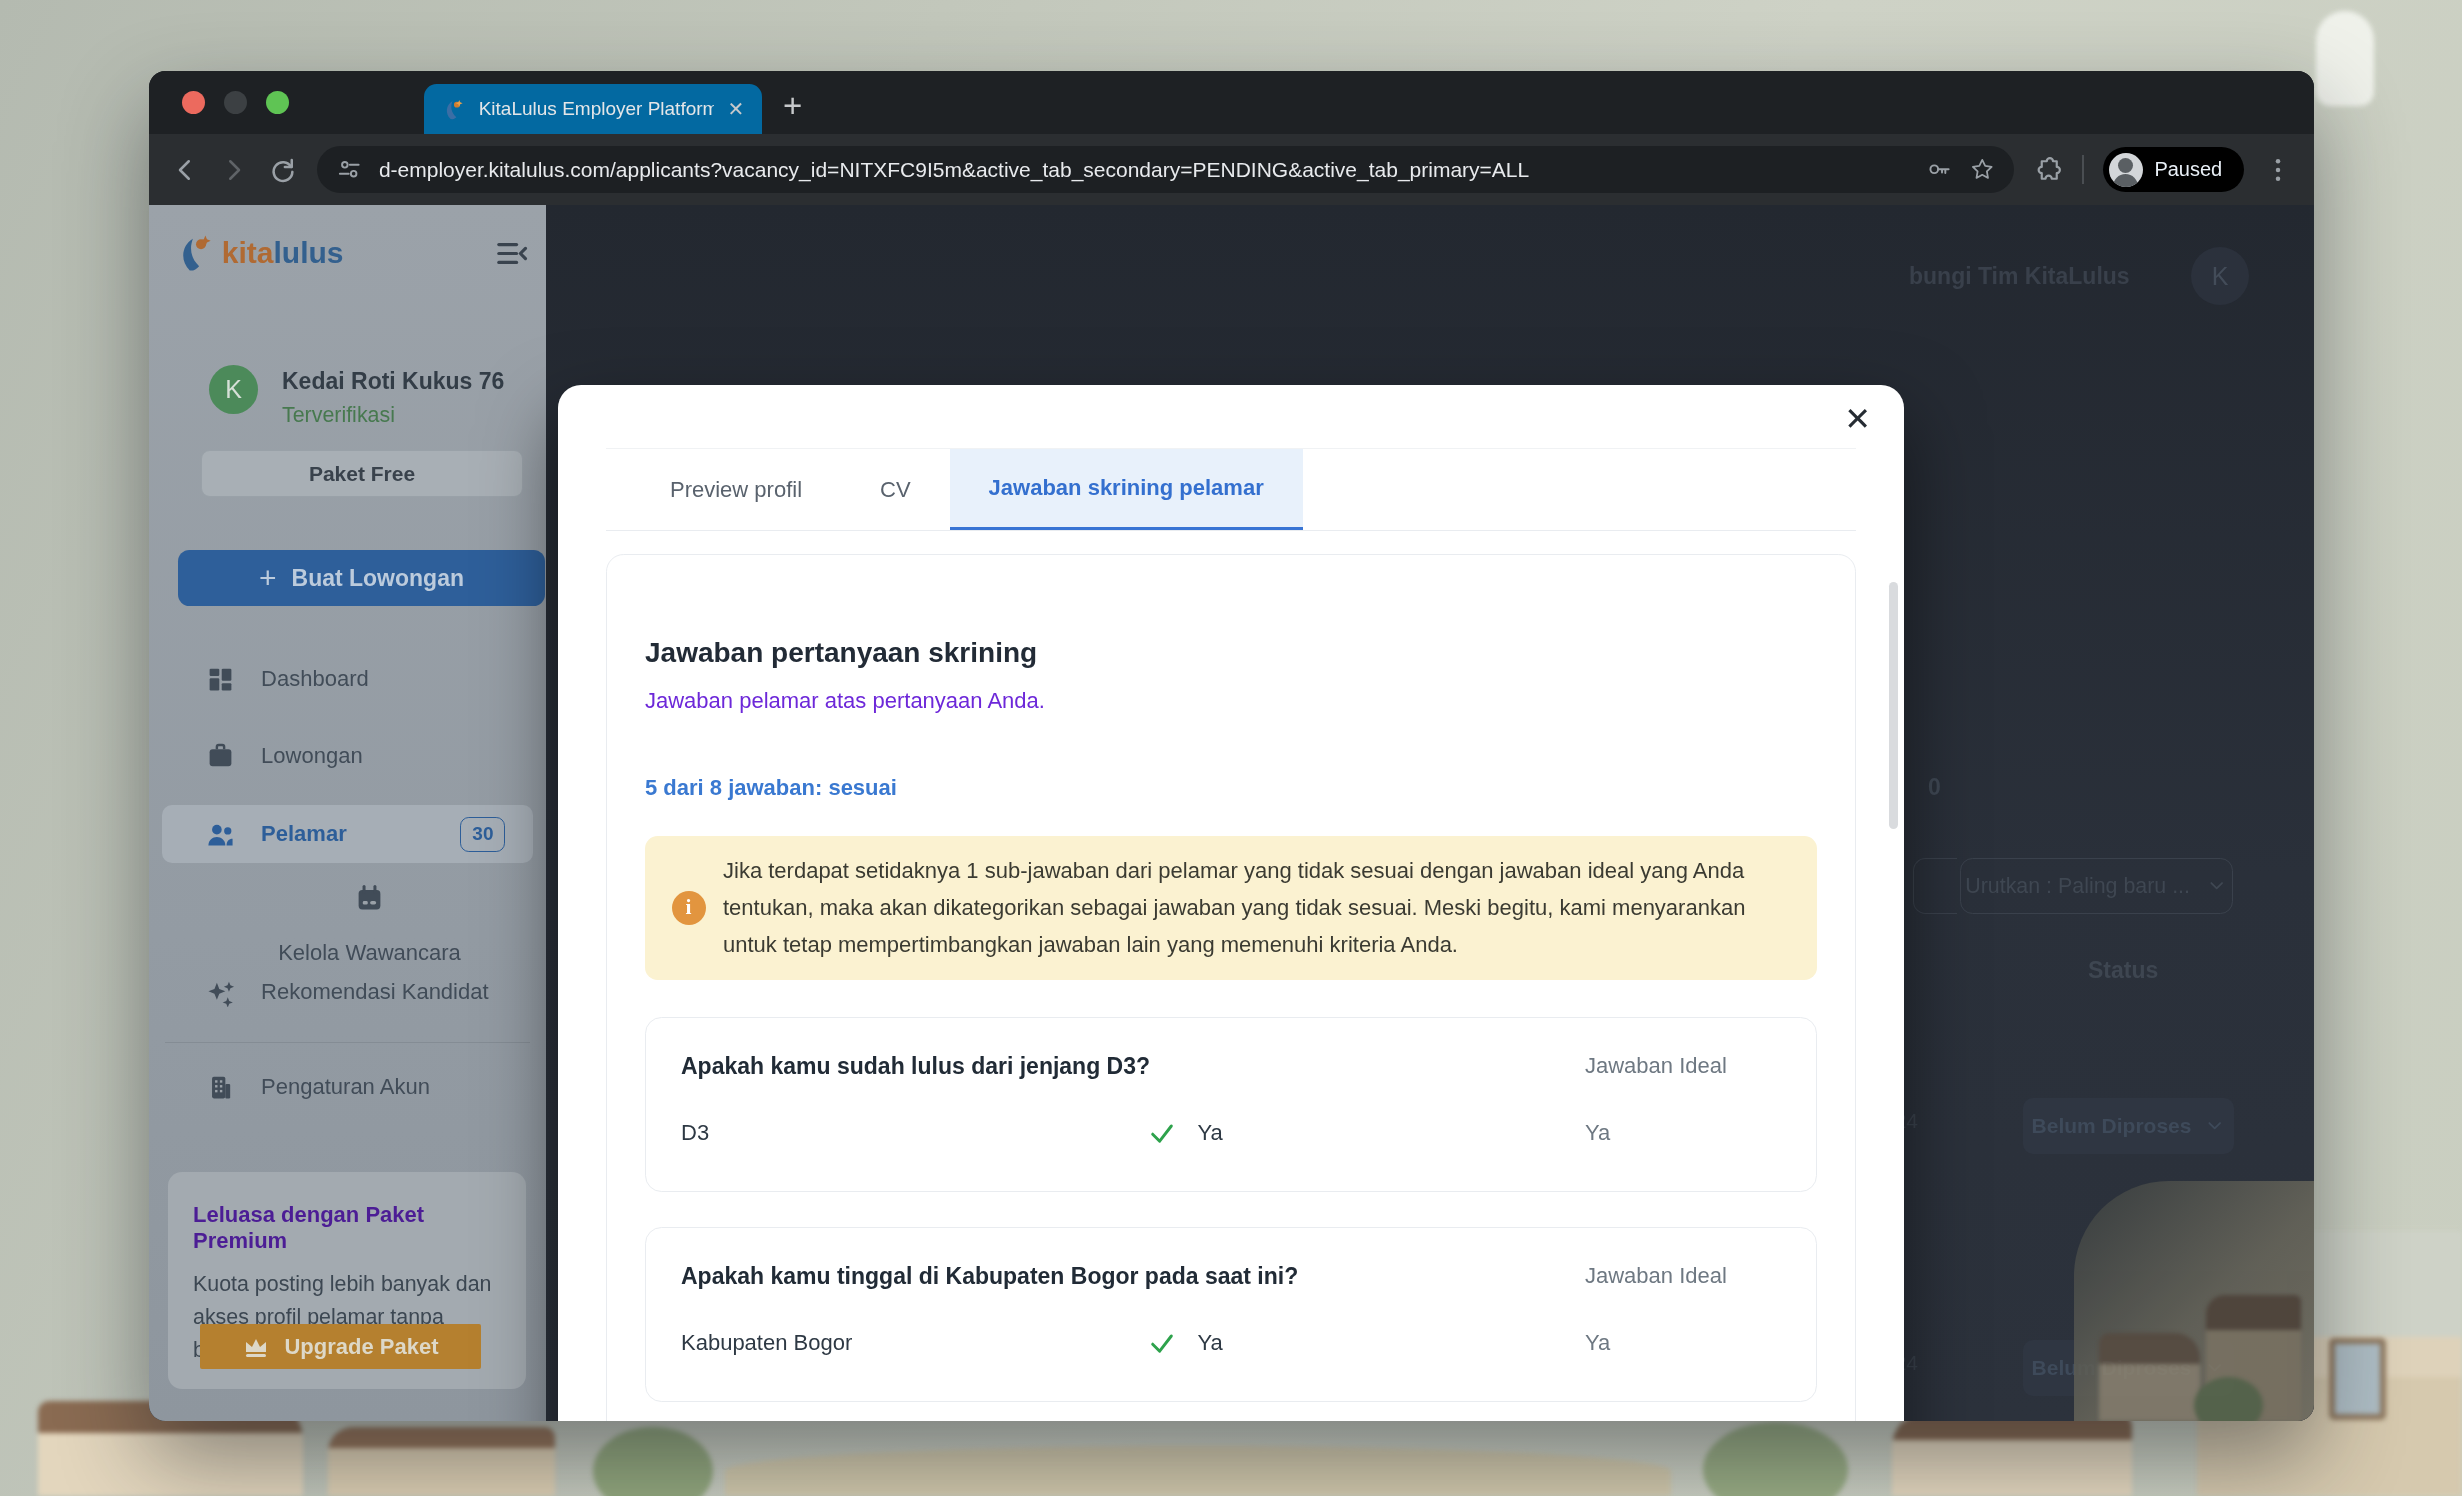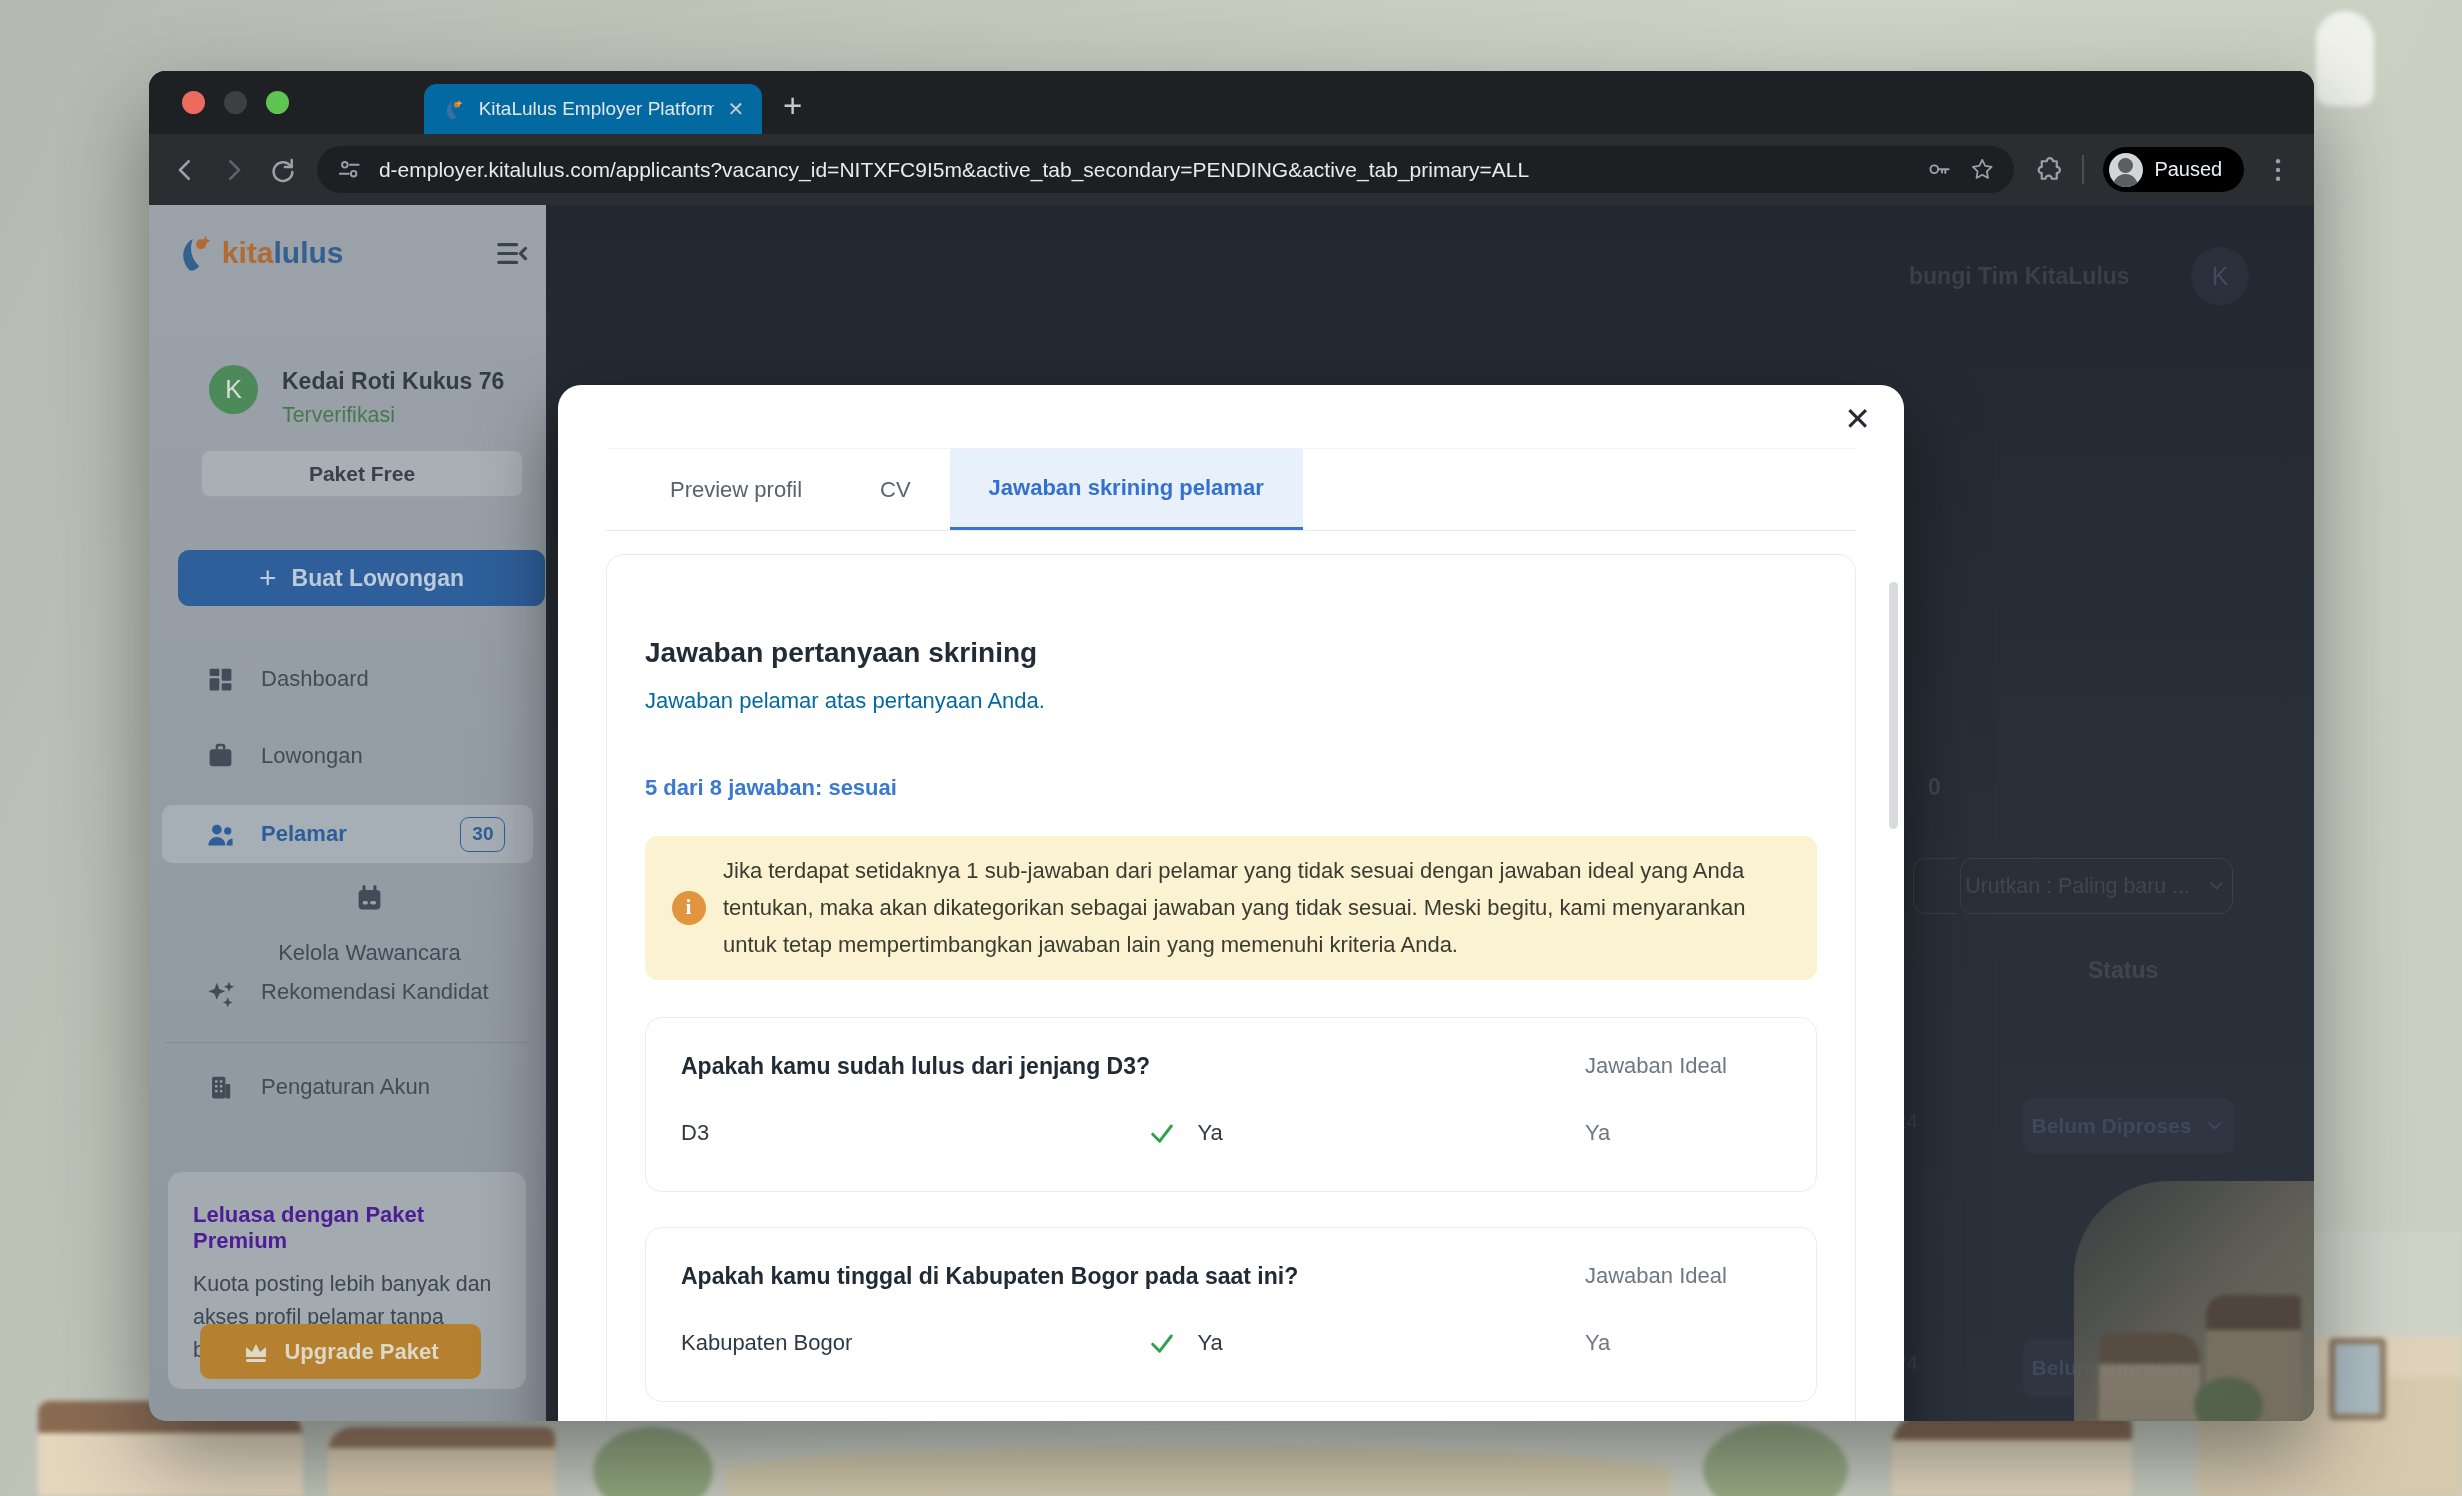--- a/index.html
+++ b/index.html
@@ -63,21 +63,21 @@
   .create-btn { position:absolute; left:29px; top:345px; width:367px; height:56px; border-radius:11.4px; background:#2e5f9a; color:#bccbdc; font-size:23px; font-weight:bold; display:flex; align-items:center; justify-content:center; gap:15px; }
   .create-btn .plus { font-size:30px; font-weight:400; }
   .side-item { position:absolute; left:12.6px; right:12.6px; height:58px; display:flex; align-items:center; padding-left:44px; gap:26.5px; color:#414c58; font-size:22px; border-radius:10px; }
   .side-item svg { width:29px; height:29px; flex:0 0 auto; }
   .side-item.active { background:#a6aeb6; color:#2d5e99; font-weight:bold; }
   .side-badge { margin-left:auto; margin-right:28px; min-width:45px; height:35px; border:1.9px solid #2d5e99; border-radius:8.8px; color:#2d5e99; font-size:19px; display:flex; align-items:center; justify-content:center; padding:0 7.6px; }
   .side-divider { position:absolute; left:16.4px; right:16.4px; top:837px; height:1.3px; background:#848c94; }
   .premium { position:absolute; left:19px; top:967px; width:358px; height:217px; border-radius:14px; background:#a3aab0; padding:30px 25px; }
   .p-title { font-size:22px; font-weight:bold; color:#4c1d95; }
   .p-body { font-size:21.4px; color:#3c4752; line-height:33px; margin-top:14px; }
-  .upgrade-btn { position:absolute; left:32px; right:45px; top:152px; height:55px; border-radius:10px; background:#b5802f; color:#ddd8c8; font-size:22px; font-weight:bold; display:flex; align-items:center; justify-content:center; gap:14px; }
+  .upgrade-btn { position:absolute; left:32px; right:45px; top:152px; height:45px; border-radius:2px; background:#b5802f; color:#ddd8c8; font-size:22px; font-weight:bold; display:flex; align-items:center; justify-content:center; gap:14px; }
   .upgrade-btn svg { width:28px; height:28px; }
 
   
   .bgdim { position:absolute; color:#3d4550; }
   .bg-help { left:1760px; top:58px; font-size:23px; font-weight:bold; color:#39404b; }
   .bg-avatar { left:2042px; top:42px; width:58px; height:58px; border-radius:50%; background:#2b313c; color:#434c59; font-size:25px; display:flex; align-items:center; justify-content:center; }
   .bg-zero { left:1779px; top:569px; font-size:23px; font-weight:bold; color:#3f4854; }
   .bg-frag { left:1764px; top:653px; width:44px; height:56px; border:1.3px solid #3a414c; border-right:none; border-radius:12.6px 0 0 12.6px; }
   .bg-sort { left:1811px; top:653px; width:273px; height:56px; border:1.3px solid #3a414c; border-radius:12.6px; color:#3f4752; font-size:21.4px; display:flex; align-items:center; justify-content:center; gap:16.4px; }
   .bg-sort svg, .bg-status-pill svg { width:21.4px; height:21.4px; }
@@ -100,21 +100,21 @@
 
   
   .modal { position:absolute; left:409px; top:180px; width:1346px; height:1125px; background:#ffffff; border-radius:23px; box-shadow:0 32px 76px rgba(0,0,0,.5); }
   .m-close { position:absolute; right:33px; top:17.7px; font-size:32px; color:#262c33; line-height:1; }
   .m-tabs { position:absolute; left:48px; right:48px; top:63px; height:83px; border-top:1.3px solid #f0f2f4; border-bottom:1.3px solid #e9ecf0; display:flex; padding-left:25px; }
   .m-tab { display:flex; align-items:center; padding:0 39px; font-size:22px; color:#59626d; }
   .m-tab.active { background:#e8f1fb; color:#3470cf; font-weight:bold; border-bottom:3.8px solid #3874d4; }
   .m-scroll { position:absolute; left:48px; right:48px; top:146px; bottom:88px; overflow:hidden; }
   .content-card { margin-top:23px; border:1.3px solid #e9ecf0; border-radius:17.7px; padding:43px 38px 38px; }
   .m-h2 { font-size:28px; font-weight:bold; color:#222b36;margin-top:39px; }
-  .m-sub { font-size:22px; color:#0369a1; margin-top:19px; }
+  .m-sub { font-size:22px; color:#6d28d9; margin-top:19px; }
   .m-count { font-size:22px; font-weight:bold; color:#3a79d1; margin-top:61px; }
   .notice { position:relative; margin-top:35px; background:#fbf2d1; border-radius:12.6px; padding:16.4px 35px 16.4px 78px; }
   .notice-ic { position:absolute; left:26.5px; top:50%; margin-top:-17px; width:34px; height:34px; border-radius:50%; background:#e2953f; color:#fff; font-size:21.4px; font-weight:bold; display:flex; align-items:center; justify-content:center; font-family:"Liberation Serif",serif; }
   .notice-text { font-size:22px; line-height:37px; color:#3b3b32; }
   .qcard { margin-top:35px; border:1.3px solid #e9ecf0; border-radius:16.4px; padding:35px 35px 44px; }
   .qcard:first-of-type { margin-top:37px; }
   .qgrid { display:grid; grid-template-columns:467px 1fr 196px; align-items:center; }
   .q-text { font-size:23px; font-weight:bold; color:#212b36; grid-column:1 / span 2; }
   .q-ideal-h { font-size:22px; color:#6e7882; }
   .arow { margin-top:39px; }

